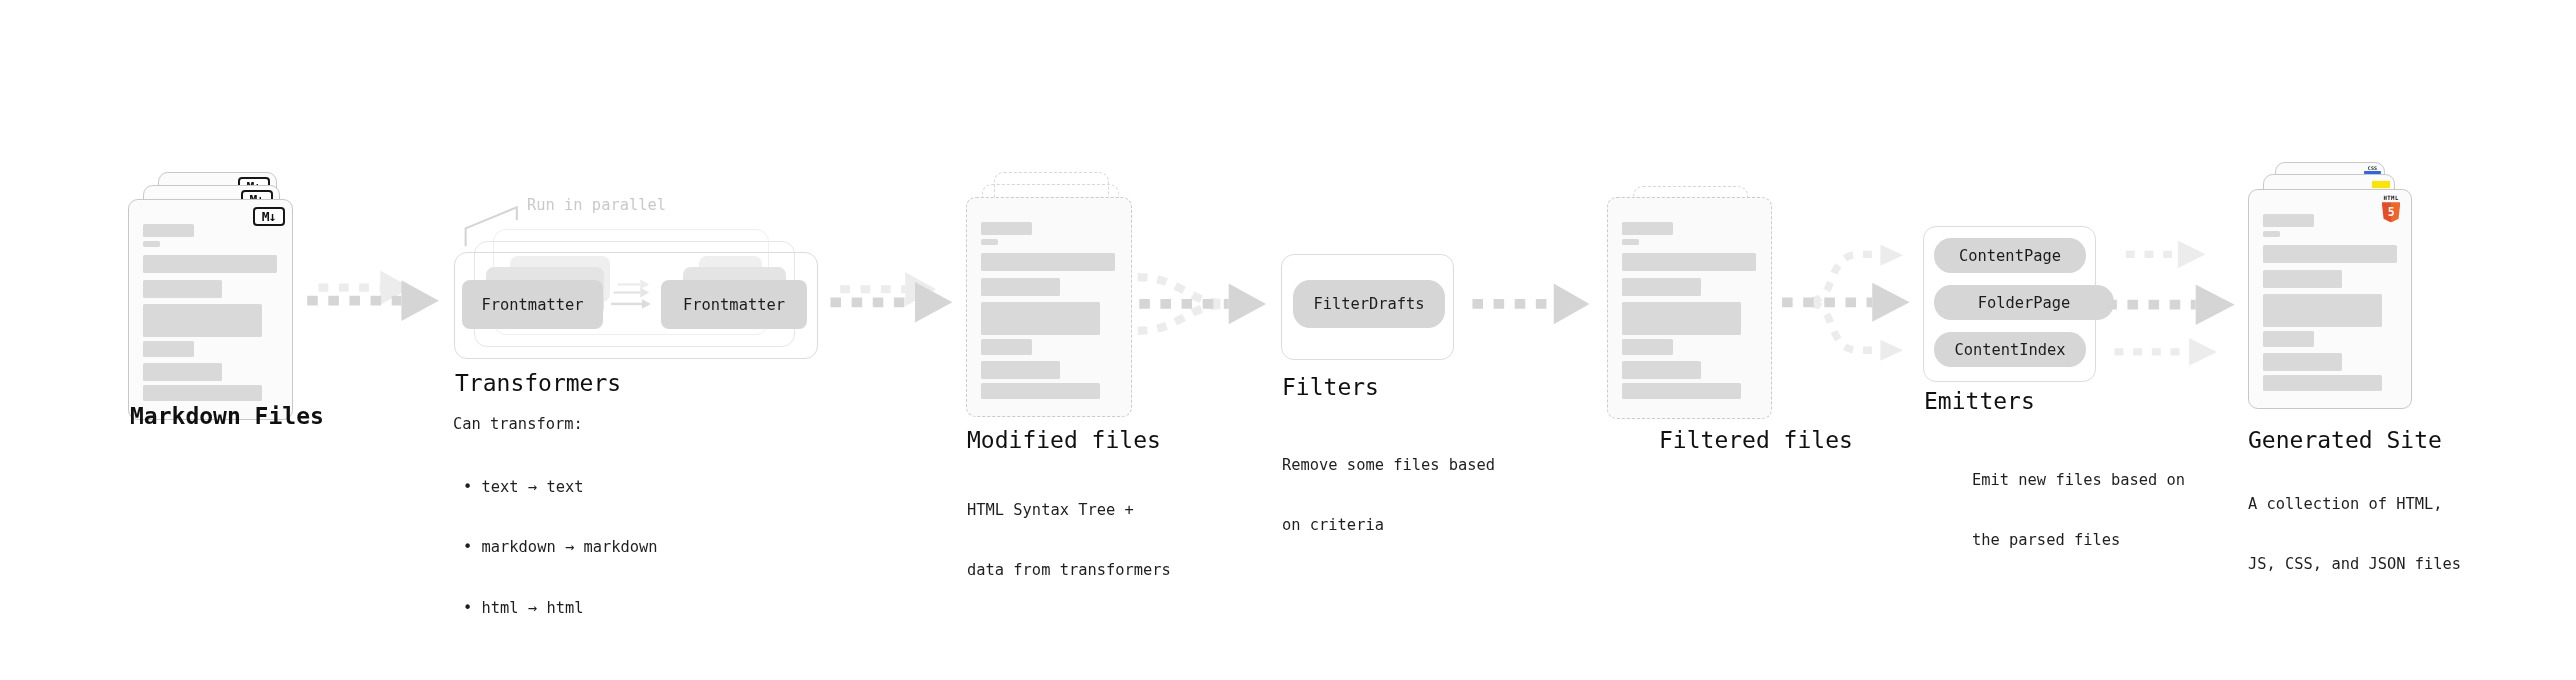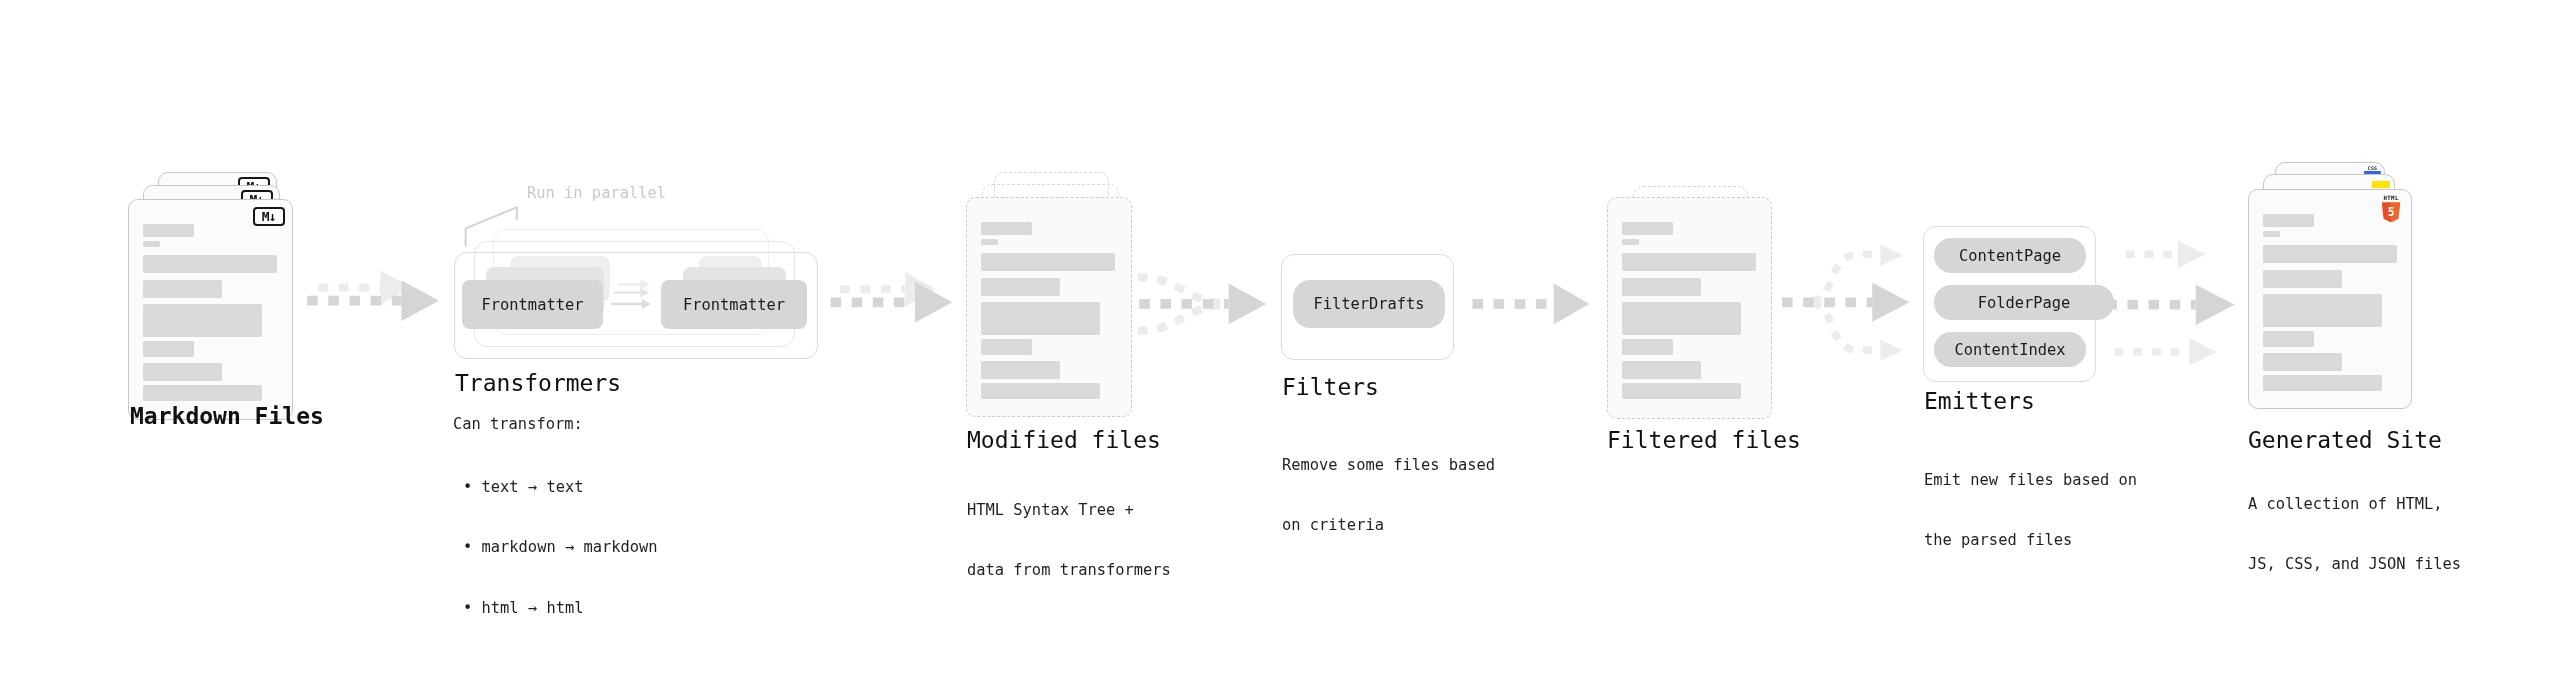--- a/index.html
+++ b/index.html
@@ -89,21 +89,21 @@
     <div class="procbox" style="left:454px;top:252px;width:364px;height:107px;"></div>
 
     <div class="pill g2" style="left:510px;top:256px;width:100px;height:46px;"></div>
     <div class="pill g2" style="left:699px;top:256px;width:63px;height:46px;"></div>
     <div class="pill g1" style="left:486px;top:267px;width:118px;height:49px;"></div>
     <div class="pill g1" style="left:683px;top:267px;width:103px;height:49px;"></div>
 
     <div class="pill" style="left:462px;top:280px;width:141px;height:49px;">Frontmatter</div>
     <div class="pill" style="left:661px;top:280px;width:146px;height:49px;">Frontmatter</div>
 
-    <div class="annotation" style="left:527px;top:184px;">Run in parallel</div>
+    <div class="annotation" style="left:527px;top:196px;">Run in parallel</div>
 
     <div class="stage-label" style="left:455px;top:371px;">Transformers</div>
     <div class="desc" style="left:453px;top:414px;">Can transform:</div>
     <div class="desc" style="left:463px;top:436px;">
       <div>• text → text</div>
       <div>• markdown → markdown</div>
       <div>• html → html</div>
     </div>
   </section>
 
@@ -146,30 +146,30 @@
         <i style="top:24.4px;width:51px;height:12.2px"></i>
         <i style="top:41px;width:17px;height:5.7px"></i>
         <i style="top:55px;width:134px;height:18px"></i>
         <i style="top:80px;width:79px;height:18px"></i>
         <i style="top:104px;width:119px;height:32.5px"></i>
         <i style="top:141px;width:51px;height:16.3px"></i>
         <i style="top:163px;width:79px;height:18px"></i>
         <i style="top:185px;width:119px;height:16.3px"></i>
       </div>
     </div>
-    <div class="stage-label" style="left:1607px;top:428px;">Filtered files</div>
+    <div class="stage-label" style="left:1659px;top:428px;">Filtered files</div>
   </section>
 
   <section>
     <div class="procbox fill" style="left:1923px;top:226px;width:173px;height:156px;"></div>
     <div class="pill small" style="left:1934px;top:238px;width:152px;height:35px;">ContentPage</div>
     <div class="pill small" style="left:1934px;top:285px;width:180px;height:35px;">FolderPage</div>
     <div class="pill small" style="left:1934px;top:332px;width:152px;height:35px;">ContentIndex</div>
     <div class="stage-label" style="left:1924px;top:389px;">Emitters</div>
-    <div class="desc" style="left:1924px;top:429px;">
+    <div class="desc" style="left:1972px;top:429px;">
       <div>Emit new files based on</div>
       <div>the parsed files</div>
     </div>
   </section>
 
   <section>
     <div class="doc" style="left:2275px;top:162px;width:110px;height:220px;">
       <div class="css-badge">
         <div class="css-word">CSS</div>
         <div class="css-bar"></div>

